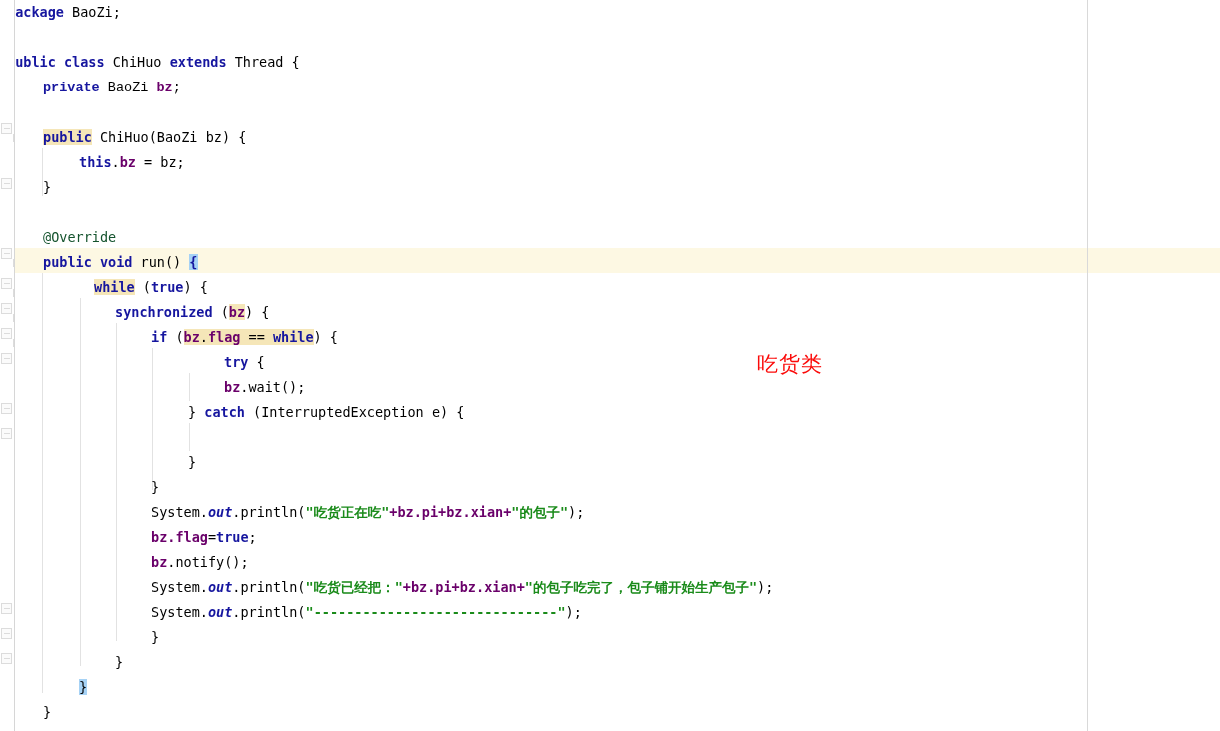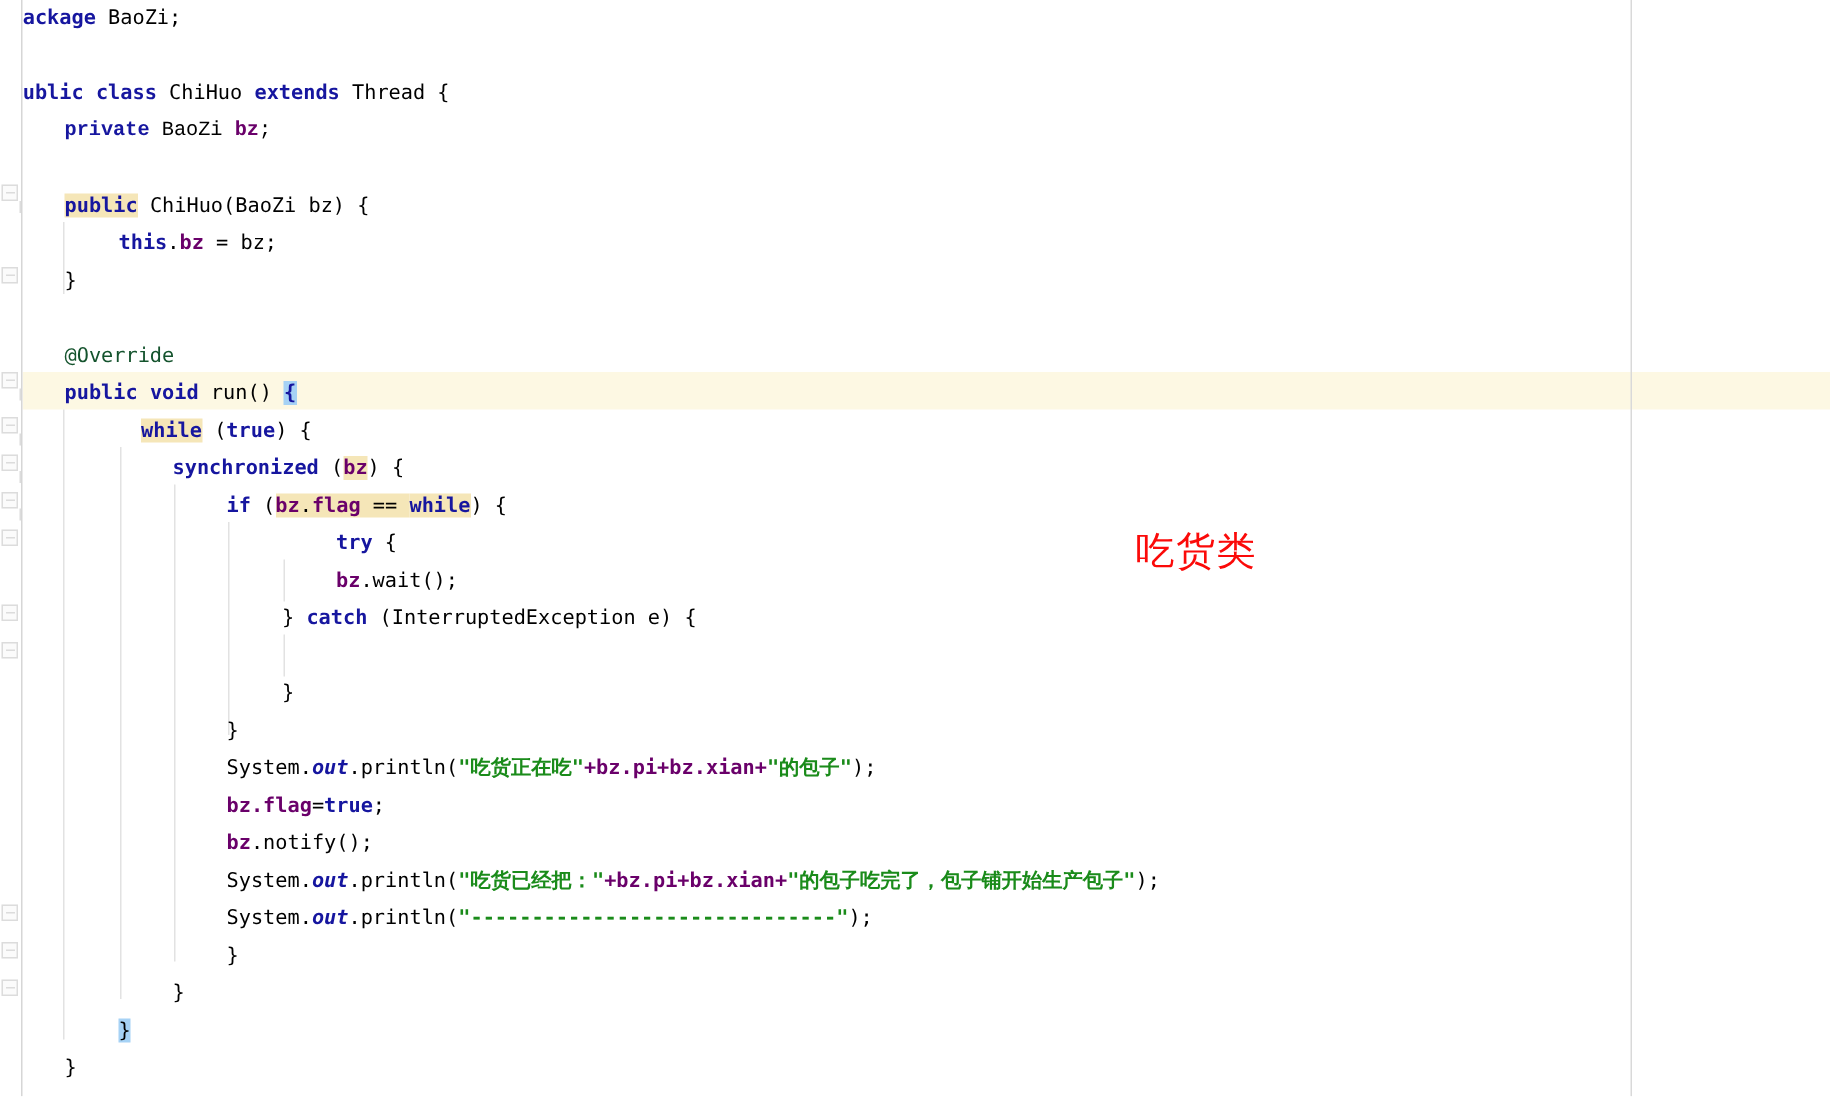--- a/index.html
+++ b/index.html
@@ -107,21 +107,21 @@
 
   
   .hl-occ { background: #f5e6b8; }
   .hl-sel { background: #a6d2f5; }
 
   
   .redlabel {
     position: absolute;
     color: #fb0a09;
     font-family: "DejaVu Sans", "Liberation Sans", sans-serif;
-    font-size: 26px;
+    font-size: 21px;
     font-weight: 500;
     letter-spacing: 1px;
     z-index: 5;
     white-space: nowrap;
   }
 
   
   .watermark {
     position: absolute;
     right: 8px;

